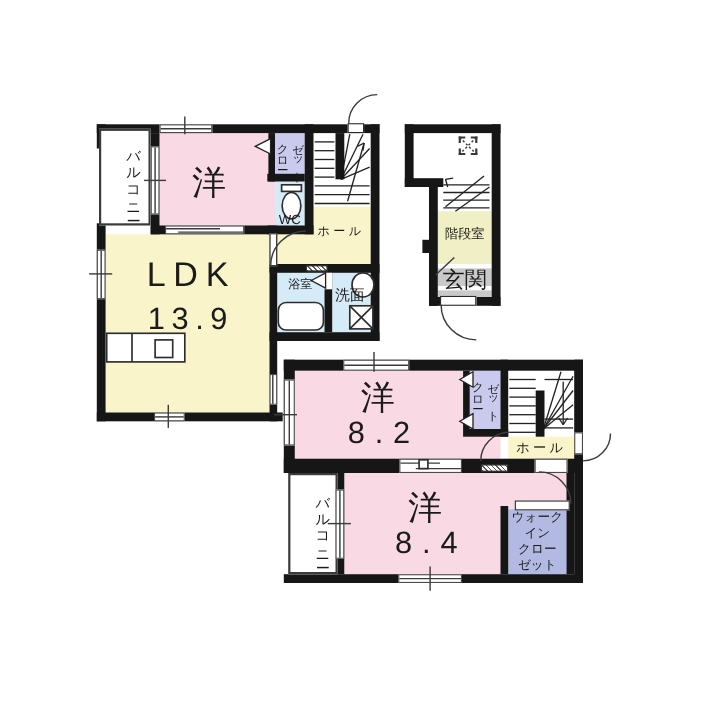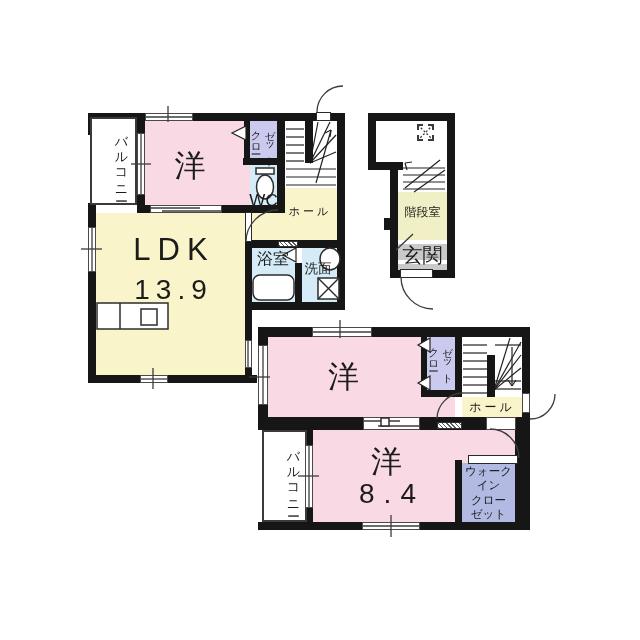--- a/index.html
+++ b/index.html
@@ -232,34 +232,35 @@
   </svg>
 
   <div class="vtext abs" style="left:98px;top:126px;width:32px;height:72px;text-align:center;">バルコニー</div>
   <div class="lbl col" style="left:137px;top:124px;width:108px;height:84px;">
     <div class="big">洋</div>
   </div>
   <div class="vcols" style="left:251px;top:123px;width:25px;height:41px;">
     <span>クロー</span>
     <span>ゼット</span>
   </div>
-  <div class="lbl" style="left:250px;top:193px;width:27px;height:16px;font-size:17px;font-weight:500;">WC</div>
+  <div class="lbl" style="left:250px;top:193px;width:27px;height:16px;font-size:12px;font-weight:500;">WC</div>
   <div class="lbl" style="left:283px;top:204px;width:54px;height:14px;font-size:11px;letter-spacing:3px;font-weight:500;">ホール</div>
-  <div class="lbl" style="left:252px;top:251px;width:42px;height:16px;font-size:16px;font-weight:500;">浴室</div>
+  <div class="lbl" style="left:252px;top:251px;width:42px;height:16px;font-size:11px;font-weight:500;">浴室</div>
   <div class="lbl" style="left:299px;top:261px;width:38px;height:16px;font-size:13.5px;font-weight:500;">洗面</div>
   <div class="lbl col" style="left:96px;top:216px;width:149px;height:106px;gap:8px;">
     <div class="big" style="letter-spacing:7px;padding-left:7px;">LDK</div>
     <div class="num" style="letter-spacing:6px;padding-left:6px;">13.9</div>
   </div>
 
   <div class="lbl" style="left:398px;top:205px;width:49px;height:15px;font-size:12px;font-weight:500;">階段室</div>
   <div class="lbl" style="left:398px;top:246px;width:49px;height:18px;font-size:20px;font-weight:500;">玄関</div>
 
   <div class="lbl col" style="left:268px;top:340px;width:153px;height:74px;">
     <div class="big">洋</div>
+    <div class="num">8.2</div>
   </div>
   <div class="vcols" style="left:428px;top:340px;width:26px;height:47px;">
     <span>クロー</span>
     <span>ゼット</span>
   </div>
   <div class="lbl" style="left:462px;top:400px;width:60px;height:15px;font-size:12px;letter-spacing:3px;font-weight:500;">ホール</div>
   <div class="lbl col" style="left:313px;top:434px;width:149px;height:86px;">
     <div class="big">洋</div>
     <div class="num">8.4</div>
   </div>

